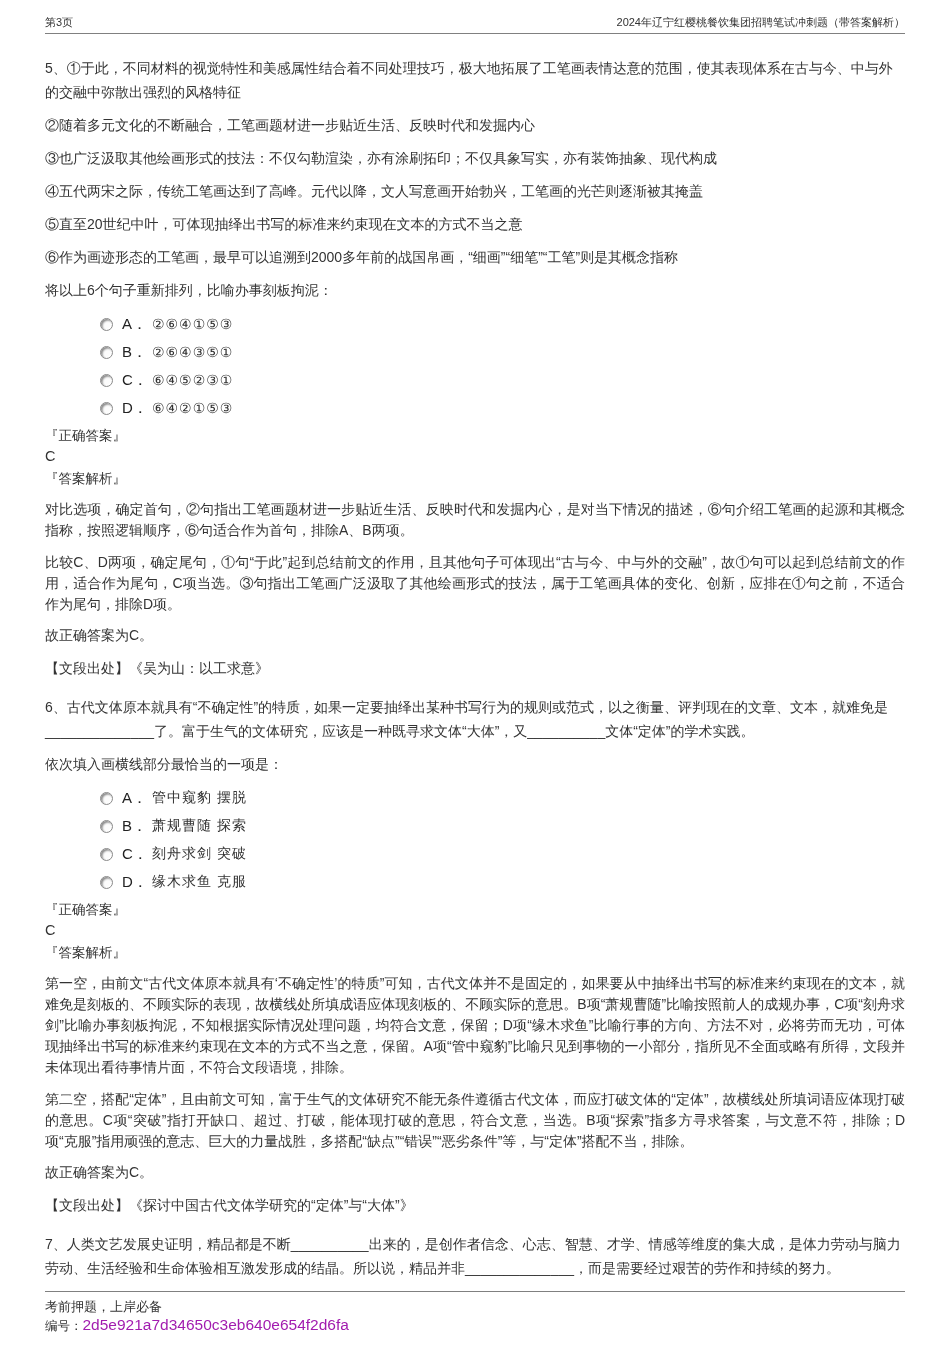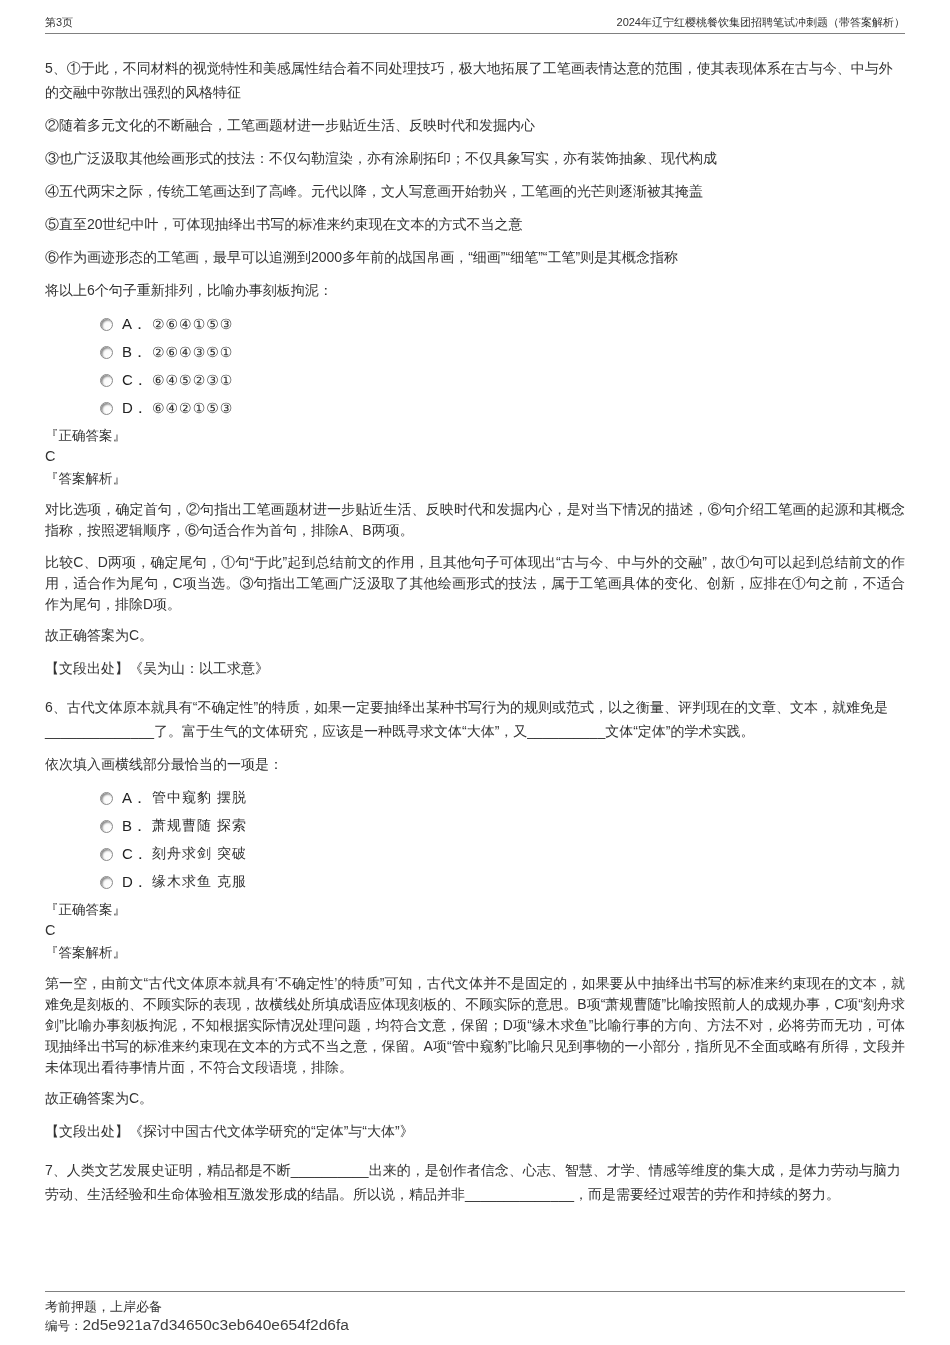--- a/index.html
+++ b/index.html
@@ -21,21 +21,21 @@
   }
   
   .footer{
     position:absolute;left:45px;right:45px;bottom:10px;
     border-top:1px solid #808080;
     padding-top:6px;
     display:flex;justify-content:space-between;align-items:baseline;
     font-size:13px;color:#333;flex-direction:column;
   }
   .footer-right{font-size:12.5px;}
-  .footer-code{font-size:15.5px;color:#404040;}
+  .footer-code{font-size:15.5px;color:#a21caf;}
   
   .content{
     position:absolute;top:56px;left:45px;right:45px;
     font-size:14px;
   }
   .para{line-height:24px;margin:0 0 9px 0;}
   .stem{margin-bottom:0;}
   .options{margin:8px 0 4px 0;}
   .option{display:flex;align-items:center;height:28px;padding-left:55px;}
   .radio{
@@ -132,20 +132,21 @@
           <span class="letter">D．</span>
           <span class="opt-text">缘木求鱼 克服</span>
         </div>
       </div>
 
       <p class="ans-label">『正确答案』</p>
       <p class="ans-value">C</p>
       <p class="ans-label">『答案解析』</p>
 
       <p class="analysis-para">第一空，由前文“古代文体原本就具有‘不确定性’的特质”可知，古代文体并不是固定的，如果要从中抽绎出书写的标准来约束现在的文本，就难免是刻板的、不顾实际的表现，故横线处所填成语应体现刻板的、不顾实际的意思。B项“萧规曹随”比喻按照前人的成规办事，C项“刻舟求剑”比喻办事刻板拘泥，不知根据实际情况处理问题，均符合文意，保留；D项“缘木求鱼”比喻行事的方向、方法不对，必将劳而无功，可体现抽绎出书写的标准来约束现在文本的方式不当之意，保留。A项“管中窥豹”比喻只见到事物的一小部分，指所见不全面或略有所得，文段并未体现出看待事情片面，不符合文段语境，排除。</p>
+      <p class="analysis-para">第二空，搭配“定体”，且由前文可知，富于生气的文体研究不能无条件遵循古代文体，而应打破文体的“定体”，故横线处所填词语应体现打破的意思。C项“突破”指打开缺口、超过、打破，能体现打破的意思，符合文意，当选。B项“探索”指多方寻求答案，与文意不符，排除；D项“克服”指用顽强的意志、巨大的力量战胜，多搭配“缺点”“错误”“恶劣条件”等，与“定体”搭配不当，排除。</p>
       <p class="analysis-para conclusion">故正确答案为C。</p>
       <p class="source">【文段出处】《探讨中国古代文体学研究的“定体”与“大体”》</p>
     </section>
 
     <section>
       <p class="para">7、人类文艺发展史证明，精品都是不断__________出来的，是创作者信念、心志、智慧、才学、情感等维度的集大成，是体力劳动与脑力劳动、生活经验和生命体验相互激发形成的结晶。所以说，精品并非______________，而是需要经过艰苦的劳作和持续的努力。</p>
     </section>
 
   </div>
 

